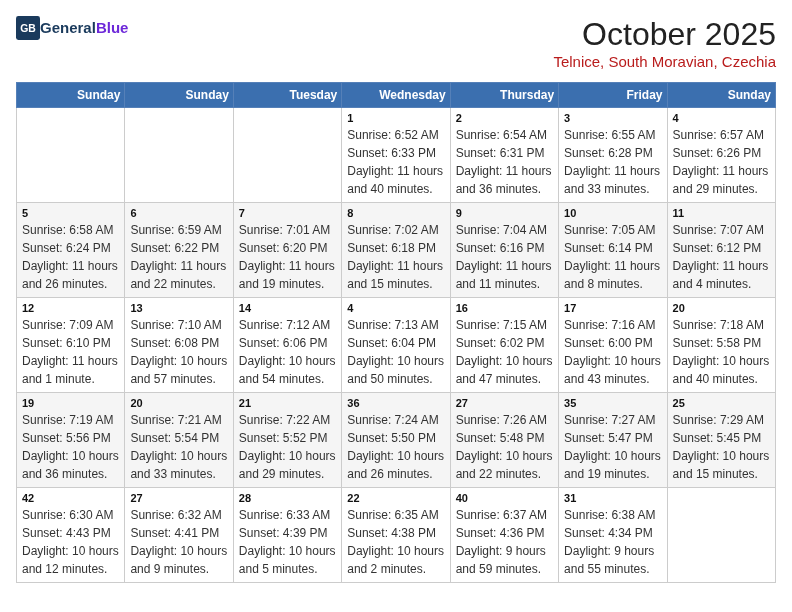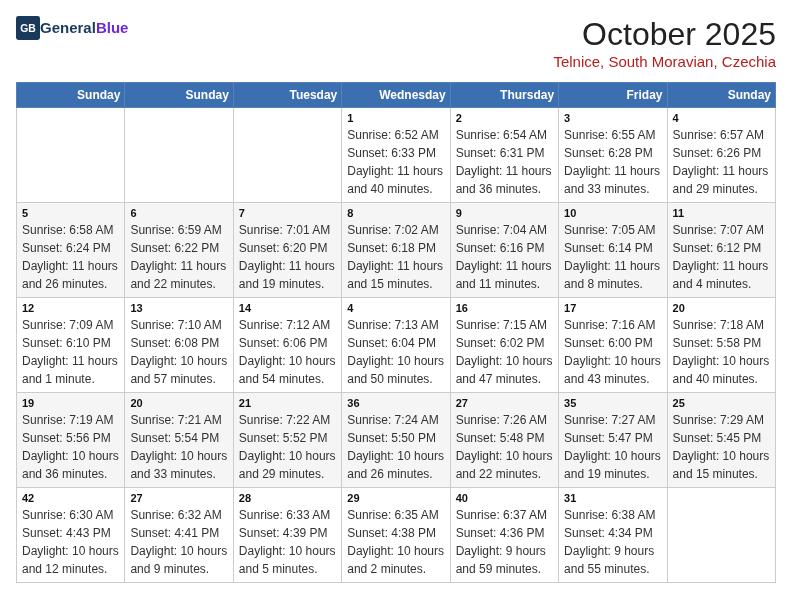--- a/index.html
+++ b/index.html
@@ -231,21 +231,21 @@
         </td>
         <td>
           <div class="day-num">27</div>
           <div class="day-info">Sunrise: 6:32 AM<br>Sunset: 4:41 PM<br>Daylight: 10 hours<br>and 9 minutes.</div>
         </td>
         <td>
           <div class="day-num">28</div>
           <div class="day-info">Sunrise: 6:33 AM<br>Sunset: 4:39 PM<br>Daylight: 10 hours<br>and 5 minutes.</div>
         </td>
         <td>
-          <div class="day-num">29</div>
+          <div class="day-num">22</div>
           <div class="day-info">Sunrise: 6:35 AM<br>Sunset: 4:38 PM<br>Daylight: 10 hours<br>and 2 minutes.</div>
         </td>
         <td>
           <div class="day-num">40</div>
           <div class="day-info">Sunrise: 6:37 AM<br>Sunset: 4:36 PM<br>Daylight: 9 hours<br>and 59 minutes.</div>
         </td>
         <td>
           <div class="day-num">31</div>
           <div class="day-info">Sunrise: 6:38 AM<br>Sunset: 4:34 PM<br>Daylight: 9 hours<br>and 55 minutes.</div>
         </td>

